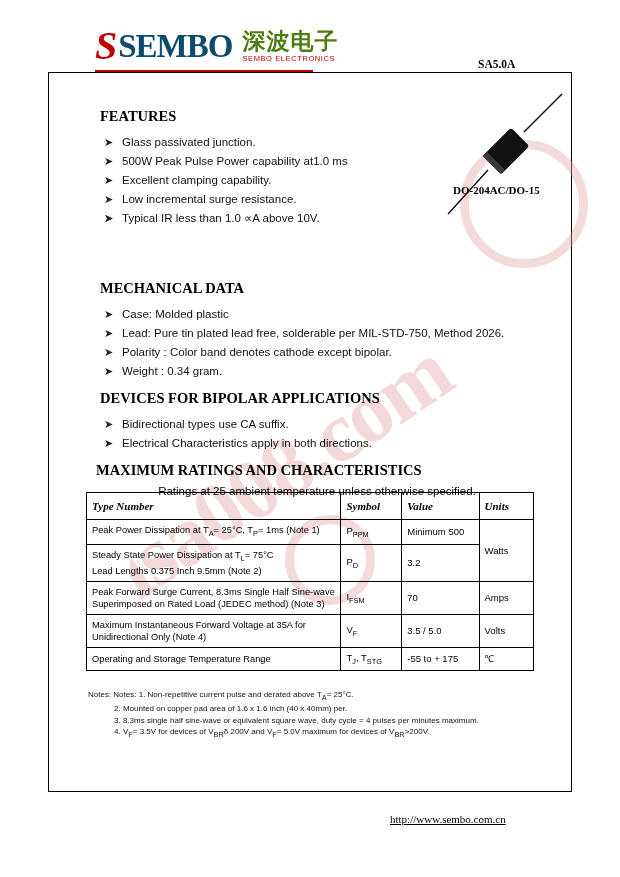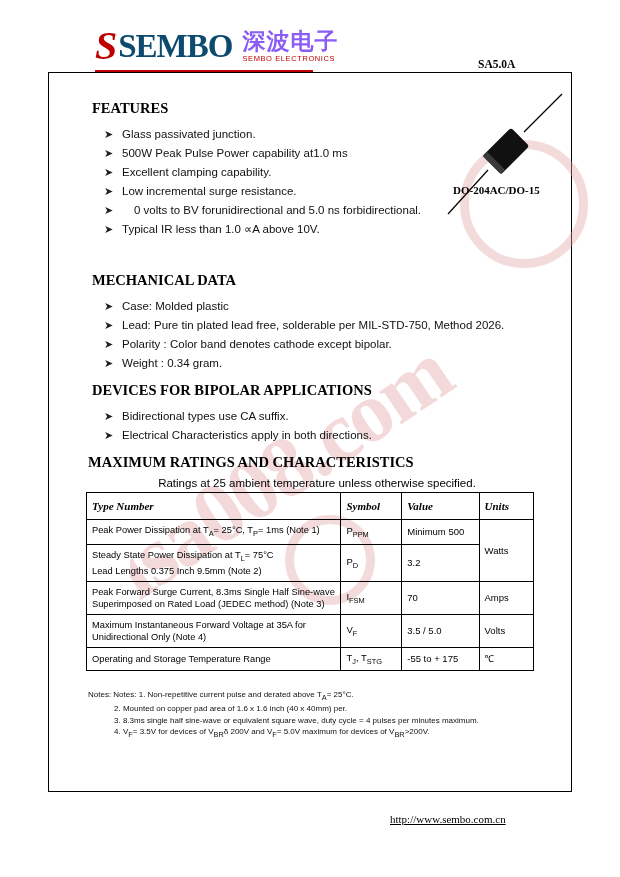--- a/index.html
+++ b/index.html
@@ -57,21 +57,21 @@
     line-height: 1;
   }
   .logo-cn {
     margin-left: 10px;
     line-height: 1.05;
   }
   .logo-cn .cn {
     font-family: "DejaVu Sans", sans-serif;
     font-size: 23px;
     font-weight: bold;
-    color: #8b5cf6;
+    color: #4d7c0f;
     letter-spacing: 1px;
   }
   .logo-cn .en {
     font-family: "Liberation Sans", sans-serif;
     font-size: 7.5px;
     color: #c00000;
     letter-spacing: 0.6px;
     display: block;
     margin-top: 2px;
   }
@@ -127,21 +127,21 @@
     left: 48px;
     top: 72px;
     width: 524px;
     height: 720px;
   }
   .sec-title {
     font-family: "Liberation Serif", serif;
     font-weight: bold;
     font-size: 14.5px;
     color: #000;
-    margin: 0;
+    margin: 8px;
   }
   .bullet-list {
     list-style: none;
     margin: 0;
     padding: 0;
   }
   .bullet-list li {
     position: relative;
     padding-left: 30px;
     font-size: 11.5px;
@@ -290,21 +290,20 @@
 
     <div class="features">
       <p class="sec-title">FEATURES</p>
       <ul class="bullet-list">
         <li><span class="arrow">➤</span><span>Glass passivated junction.</span></li>
         <li><span class="arrow">➤</span><span>500W Peak Pulse Power capability at1.0 ms</span></li>
         <li><span class="arrow">➤</span><span>Excellent clamping capability.</span></li>
         <li><span class="arrow">➤</span><span>Low incremental surge resistance.</span></li>
         <li><span class="arrow">➤</span></li>
       </ul>
-      <div class="sub-line">0 volts to BV forunidirectional and 5.0 ns forbidirectional.</div>
       <ul class="bullet-list">
         <li><span class="arrow">➤</span><span>Typical IR less than 1.0 ∝A above 10V.</span></li>
       </ul>
     </div>
 
     <div class="mech">
       <p class="sec-title">MECHANICAL DATA</p>
       <ul class="bullet-list">
         <li><span class="arrow">➤</span><span>Case: Molded plastic</span></li>
         <li><span class="arrow">➤</span><span>Lead: Pure tin plated lead free, solderable per MIL-STD-750, Method 2026.</span></li>

